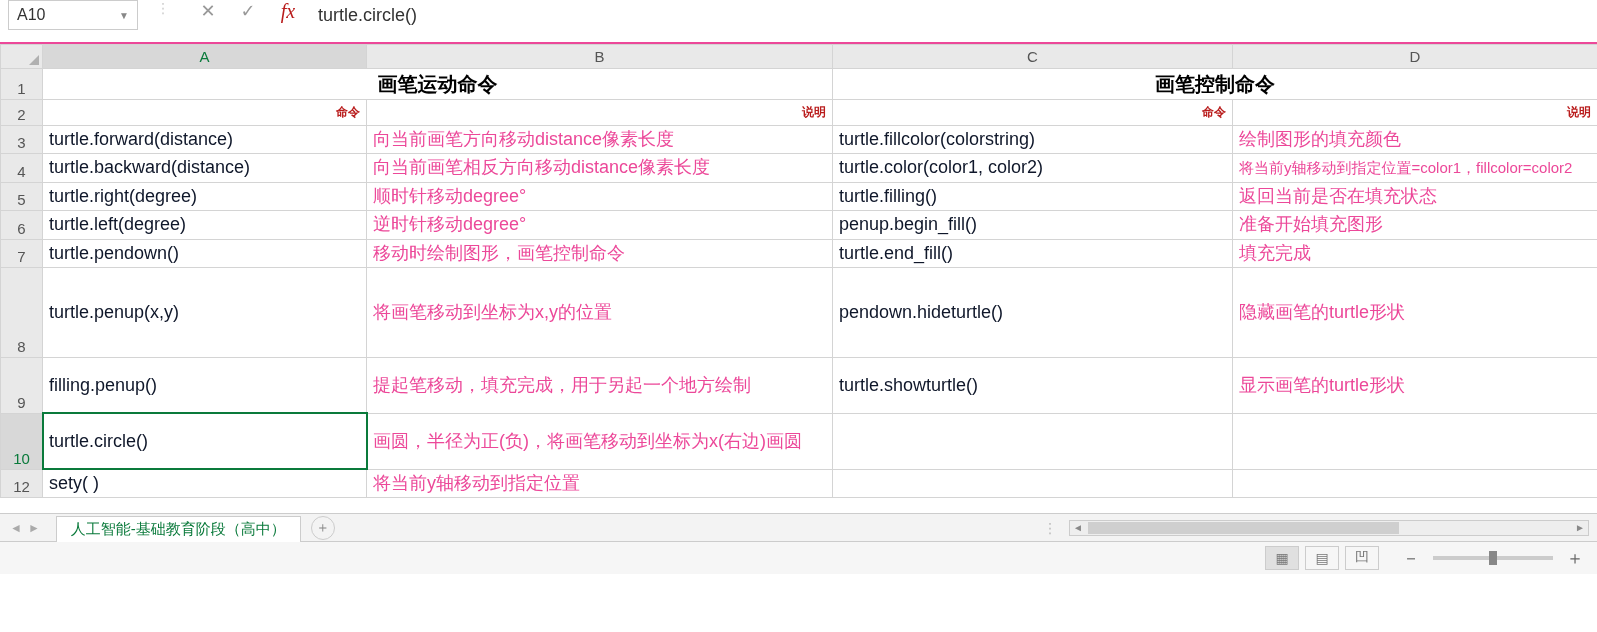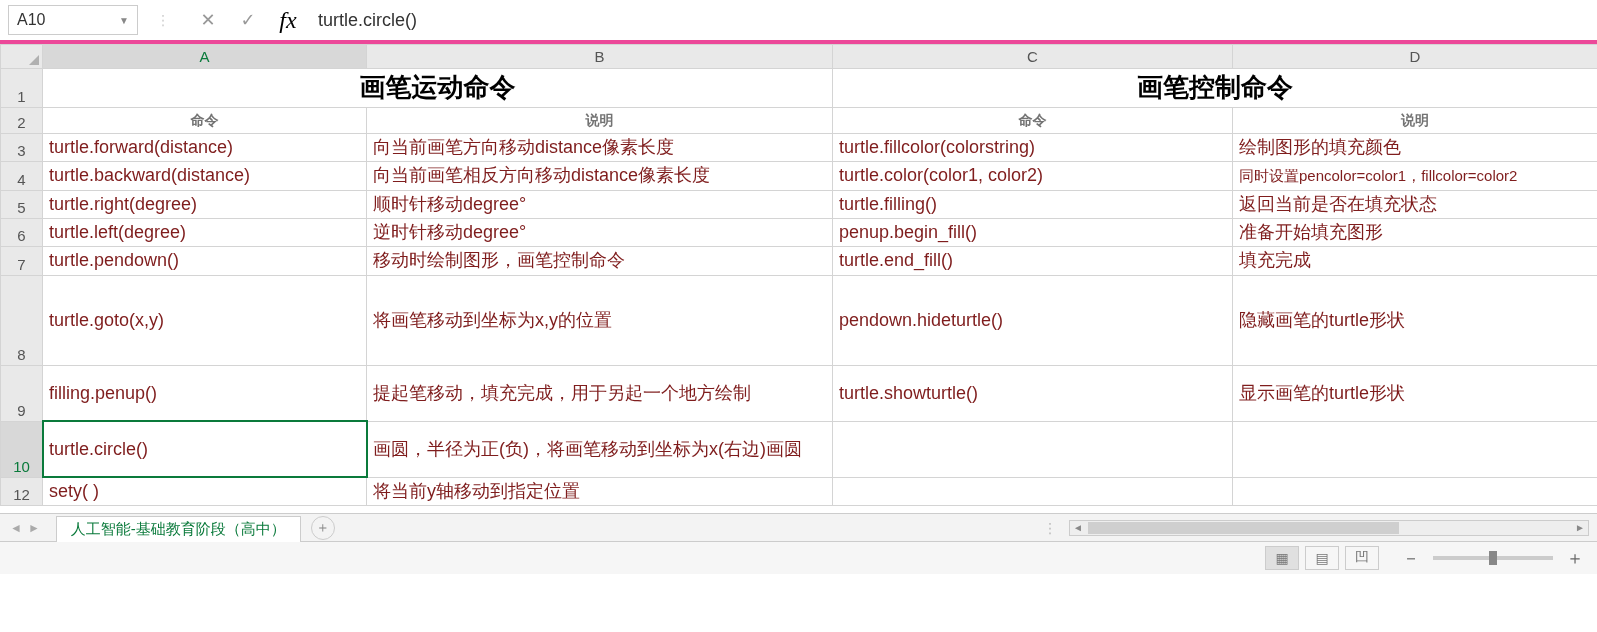--- a/index.html
+++ b/index.html
@@ -9,23 +9,22 @@
   background: #fff;
   color: #333;
   overflow: hidden;
   width: 1597px;
   height: 632px;
 }
 
 
 .formula-bar {
   display: flex;
-  align-items: center;
   height: 44px;
-  border-bottom: 4px solid #ec4899;
+  border-bottom: 2px solid #ec4899;
   background: #fff;
   padding: 0 8px;
 }
 .name-box {
   width: 130px;
   height: 30px;
   border: 1px solid #ccc;
   padding: 2px 8px;
   font-size: 16px;
   background: #fff;
@@ -36,21 +35,21 @@
 .name-box .dd { color: #888; font-size: 10px; }
 .fb-sep { width: 50px; display:flex; justify-content:center; color:#ccc; }
 .fb-btn {
   width: 40px;
   text-align: center;
   color: #999;
   font-size: 18px;
   cursor: pointer;
 }
 .fb-btn.cancel { font-family: Arial; }
-.fb-btn.fx { font-style: italic; font-family: "Times New Roman", serif; color:#000000; font-size:24px;}
+.fb-btn.fx { font-style: italic; font-family: "Times New Roman", serif; color:#b91c1c; font-size:20px;}
 .fb-input {
   flex: 1;
   height: 30px;
   padding: 2px 10px;
   font-size: 18px;
   border: none;
   outline: none;
   color: #333;
 }
 
@@ -98,37 +97,37 @@
   width: 42px;
   text-align: center;
   color: #555;
   font-size: 15px;
   vertical-align: bottom;
   padding-bottom: 2px;
 }
 .sheet td {
   padding: 2px 6px;
   font-size: 18px;
-  color: #7f1d1d;
+  color: #ec4899;
   line-height: 1.3;
   white-space: normal;
 }
 .sheet td.title {
-  font-size: 26px;
+  font-size: 20px;
   font-weight: bold;
   color: #000;
   text-align: center;
 }
 .sheet td.header {
-  font-size: 14px;
+  font-size: 12px;
   font-weight: bold;
-  color: #737373;
-  text-align: center;
-}
-.sheet td.cmd { color: #7f1d1d; }
+  color: #b91c1c;
+  text-align: right;
+}
+.sheet td.cmd { color: #0f172a; }
 .sheet tr.r { height: 26px; }
 .sheet tr.tall { height: 90px; }
 .sheet tr.med { height: 56px; }
 .sheet tbody th.sel, .sheet thead th.sel { background: #d8d8d8; color:#0a7a3b; }
 .sheet td.active { outline: 2px solid #0a7a3b; outline-offset:-1px; }
 
 col.rowhdr { width: 42px; }
 col.colA { width: 324px; }
 col.colB { width: 466px; }
 col.colC { width: 400px; }
@@ -259,21 +258,21 @@
       <td class="cmd">turtle.forward(distance)</td>
       <td>向当前画笔方向移动distance像素长度</td>
       <td class="cmd">turtle.fillcolor(colorstring)</td>
       <td>绘制图形的填充颜色</td>
     </tr>
     <tr class="r">
       <th>4</th>
       <td class="cmd">turtle.backward(distance)</td>
       <td>向当前画笔相反方向移动distance像素长度</td>
       <td class="cmd">turtle.color(color1, color2)</td>
-      <td style="font-size:15px;line-height:1.1;">同时设置pencolor=color1，fillcolor=color2</td>
+      <td style="font-size:15px;line-height:1.1;">将当前y轴移动到指定位置=color1，fillcolor=color2</td>
     </tr>
     <tr class="r">
       <th>5</th>
       <td class="cmd">turtle.right(degree)</td>
       <td>顺时针移动degree°</td>
       <td class="cmd">turtle.filling()</td>
       <td>返回当前是否在填充状态</td>
     </tr>
     <tr class="r">
       <th>6</th>
@@ -284,21 +283,21 @@
     </tr>
     <tr class="r">
       <th>7</th>
       <td class="cmd">turtle.pendown()</td>
       <td>移动时绘制图形，画笔控制命令</td>
       <td class="cmd">turtle.end_fill()</td>
       <td>填充完成</td>
     </tr>
     <tr class="tall">
       <th>8</th>
-      <td class="cmd">turtle.goto(x,y)</td>
+      <td class="cmd">turtle.penup(x,y)</td>
       <td>将画笔移动到坐标为x,y的位置</td>
       <td class="cmd">pendown.hideturtle()</td>
       <td>隐藏画笔的turtle形状</td>
     </tr>
     <tr class="med">
       <th>9</th>
       <td class="cmd">filling.penup()</td>
       <td>提起笔移动，填充完成，用于另起一个地方绘制</td>
       <td class="cmd">turtle.showturtle()</td>
       <td>显示画笔的turtle形状</td>

